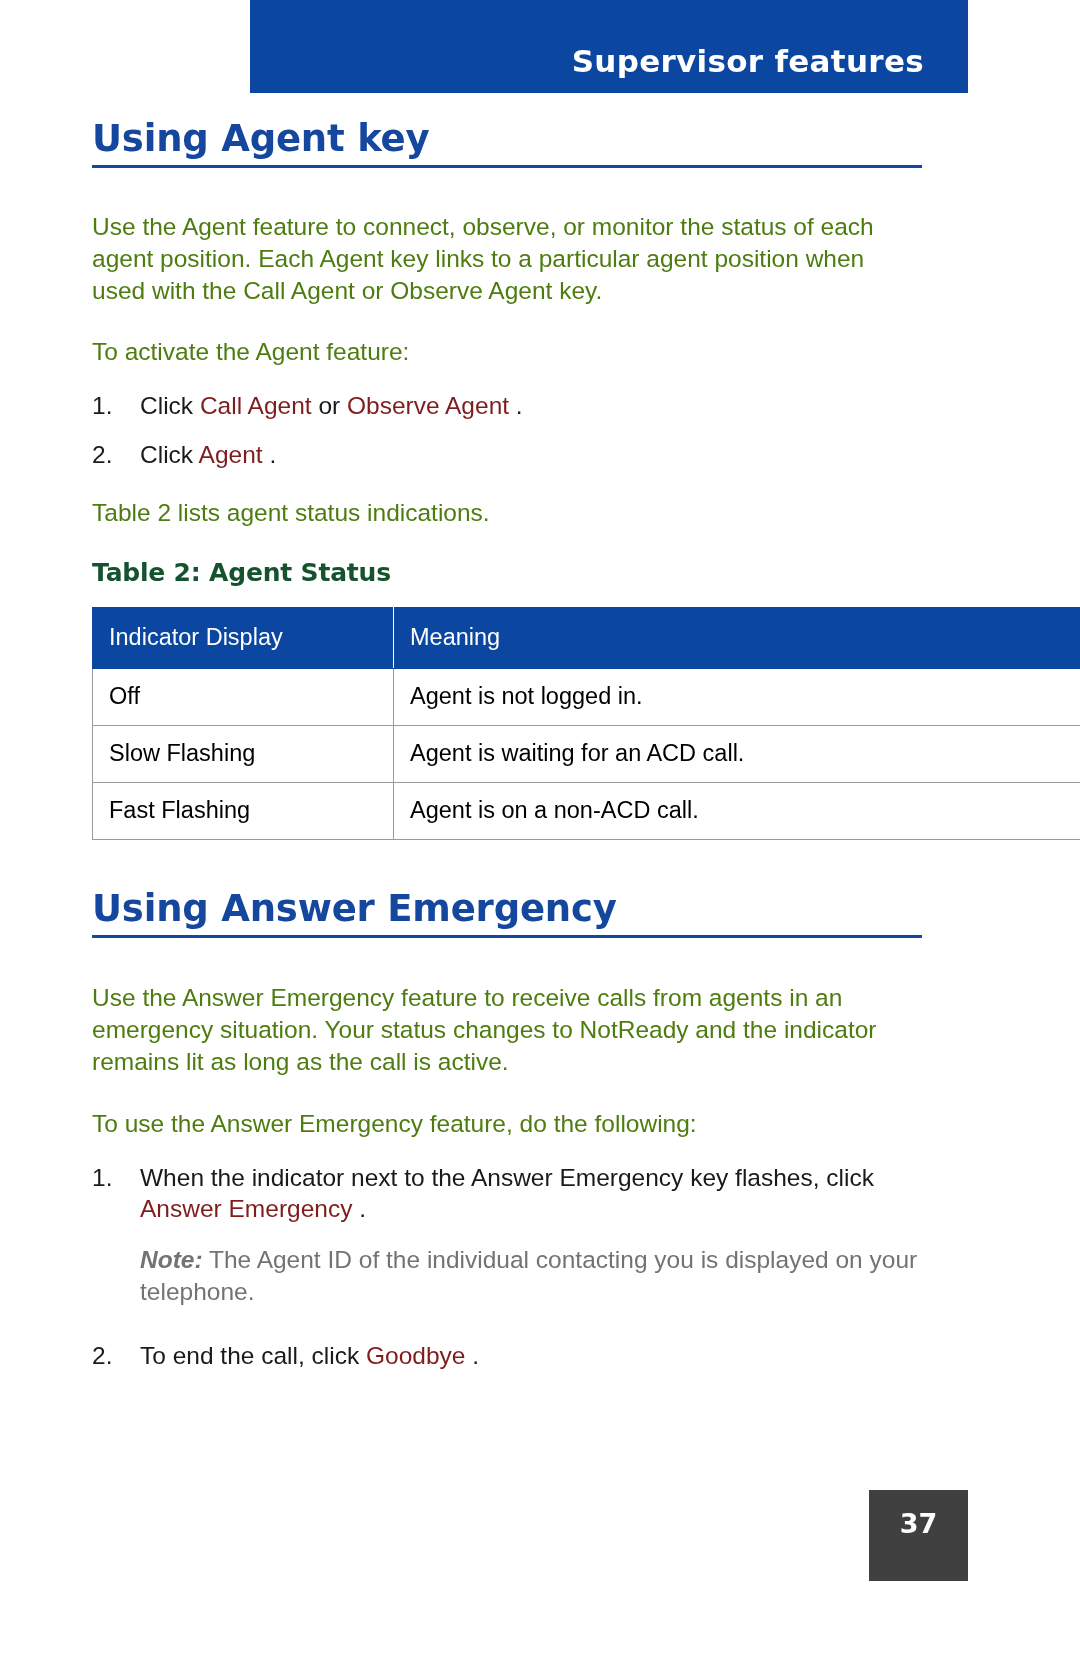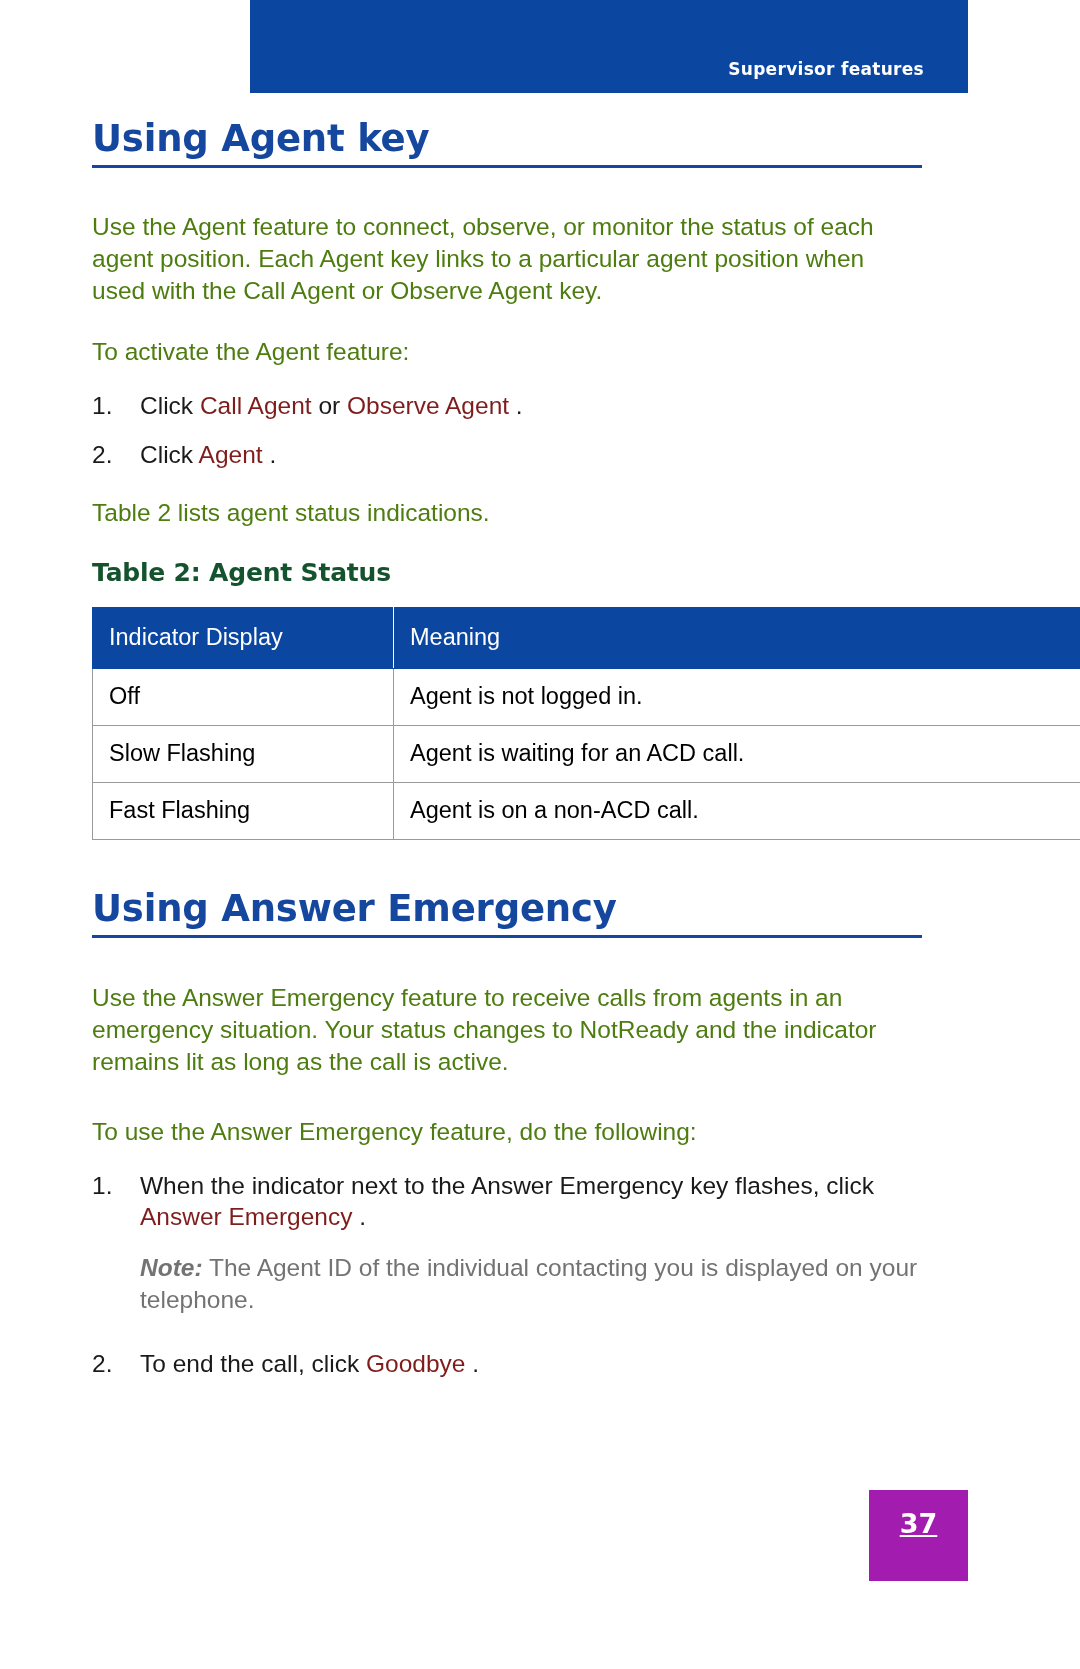--- a/index.html
+++ b/index.html
@@ -24,21 +24,21 @@
     width: 718px;
     height: 93px;
     background: #0b46a0;
     box-sizing: border-box;
   }
   .header-title {
     position: absolute;
     right: 44px;
     bottom: 14px;
     color: #ffffff;
-    font-size: 17px;
+    font-size: 31px;
     font-weight: bold;
     letter-spacing: 0.3px;
     white-space: nowrap;
     font-family: "DejaVu Sans", sans-serif;
   }
 
   
   .content {
     position: absolute;
     left: 92px;
@@ -141,31 +141,30 @@
   table.agent-table thead th.col-ind { border-right: 1px solid #ffffff; }
   .col-ind { width: 270px; }
 
   
   .page-number-box {
     position: absolute;
     left: 869px;
     top: 1490px;
     width: 99px;
     height: 91px;
-    background: #a21caf;
+    background: #404040;
     color: #ffffff;
     font-family: "DejaVu Sans", sans-serif;
     font-size: 27px;
     font-weight: bold;
     display: flex;
     align-items: flex-start;
     justify-content: center;
     padding-top: 18px;
     box-sizing: border-box;
-    text-decoration: underline;
   }
 </style>
 </head>
 <body>
 
 <div class="header-bar">
   <div class="header-title">Supervisor features</div>
 </div>
 
 <div class="content">
@@ -216,21 +215,21 @@
       </tbody>
     </table>
   </div>
 
   <div style="margin-top:49px;">
     <h1 class="section-heading">Using Answer Emergency</h1>
     <div class="heading-rule"></div>
 
     <p class="body" style="margin-top:44px;">Use the Answer Emergency feature to receive calls from agents in an emergency situation. Your status changes to NotReady and the indicator remains lit as long as the call is active.</p>
 
-    <p class="body" style="margin-top:38px;">To use the Answer Emergency feature, do the following:</p>
+    <p class="body" style="margin-top:30px;">To use the Answer Emergency feature, do the following:</p>
 
     <ol class="numlist" style="margin-top:22px;">
       <li class="numitem">
         <span class="num">1.</span>
         <span class="itemtext"><span>When the indicator next to the Answer Emergency key flashes, click </span><span class="link">Answer Emergency</span><span> .</span></span>
       </li>
       <li class="numitem" style="margin-top:19px;">
         <span class="num"></span>
         <span class="itemtext note"><b>Note:</b><span> The Agent ID of the individual contacting you is displayed on your telephone.</span></span>
       </li>

